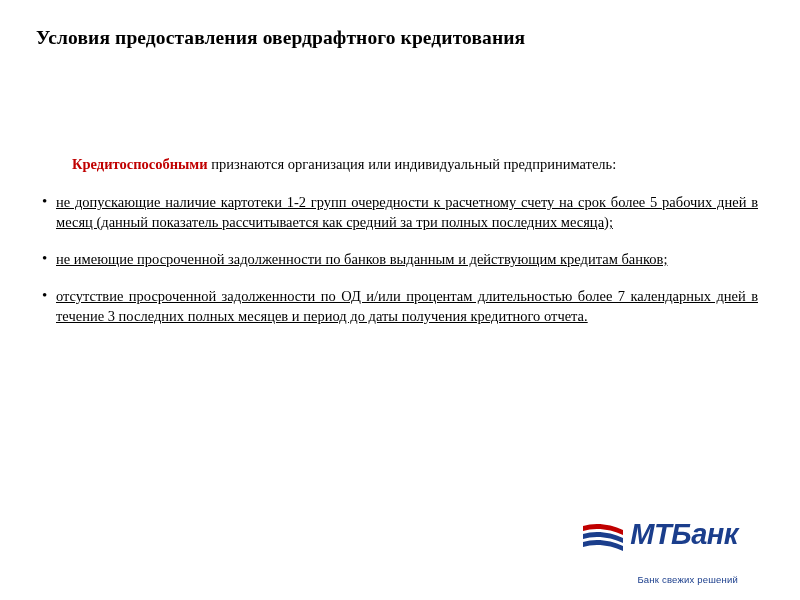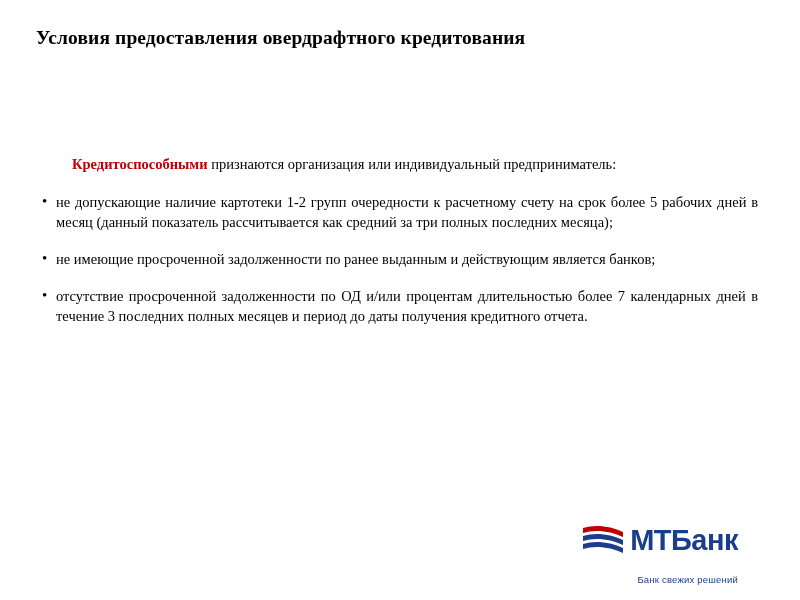--- a/index.html
+++ b/index.html
@@ -64,41 +64,42 @@
     width: 718px;
   }
   .bullet {
     position: relative;
     padding-left: 16px;
     margin-bottom: 17px;
     font-size: 14.5px;
     line-height: 1.38;
     text-align: justify;
     text-justify: inter-word;
+    text-decoration: underline;
   }
   .bullet::before {
     content: "\2022";
     position: absolute;
     left: 2px;
     top: -1px;
     font-size: 15px;
     color: #000000;
   }
   .logo {
     position: absolute;
     right: 26px;
     bottom: 24px;
     width: 196px;
     height: 56px;
   }
   .logo-row {
     display: flex;
-    align-items: center;
     justify-content: flex-end;
     height: 40px;
+    font-style: italic;
   }
   .logo-mark {
     position: relative;
     width: 44px;
     height: 36px;
     margin-right: 5px;
   }
   .logo-text {
     font-family: "Liberation Sans", sans-serif;
     font-weight: bold;
@@ -123,21 +124,21 @@
 
   <div class="title">Условия предоставления овердрафтного кредитования</div>
 
 
   <div class="lead">
     <span class="hl">Кредитоспособными</span><span> признаются организация или индивидуальный предприниматель:</span>
   </div>
 
   <div class="bullets">
     <div class="bullet">не допускающие наличие картотеки 1-2 групп очередности к расчетному счету на срок более 5 рабочих дней в месяц (данный показатель рассчитывается как средний за три полных последних месяца);</div>
-    <div class="bullet">не имеющие просроченной задолженности по ранее выданным и действующим является банков;</div>
+    <div class="bullet">не имеющие просроченной задолженности по банков выданным и действующим кредитам банков;</div>
     <div class="bullet">отсутствие просроченной задолженности по ОД и/или процентам длительностью более 7 календарных дней в течение 3 последних полных месяцев и период до даты получения кредитного отчета.</div>
   </div>
 
   <div class="logo">
     <div class="logo-row">
       <div class="logo-mark">
         <svg width="44" height="36" viewBox="0 0 44 36" xmlns="http://www.w3.org/2000/svg">
           <path d="M2 6 C14 2, 30 4, 42 10 L42 15 C30 9, 14 7, 2 11 Z" fill="#c00000"></path>
           <path d="M2 14 C14 10, 30 12, 42 18 L42 23 C30 17, 14 15, 2 19 Z" fill="#1b3e8c"></path>
           <path d="M2 22 C14 18, 30 20, 42 26 L42 31 C30 25, 14 23, 2 27 Z" fill="#1b3e8c"></path>

